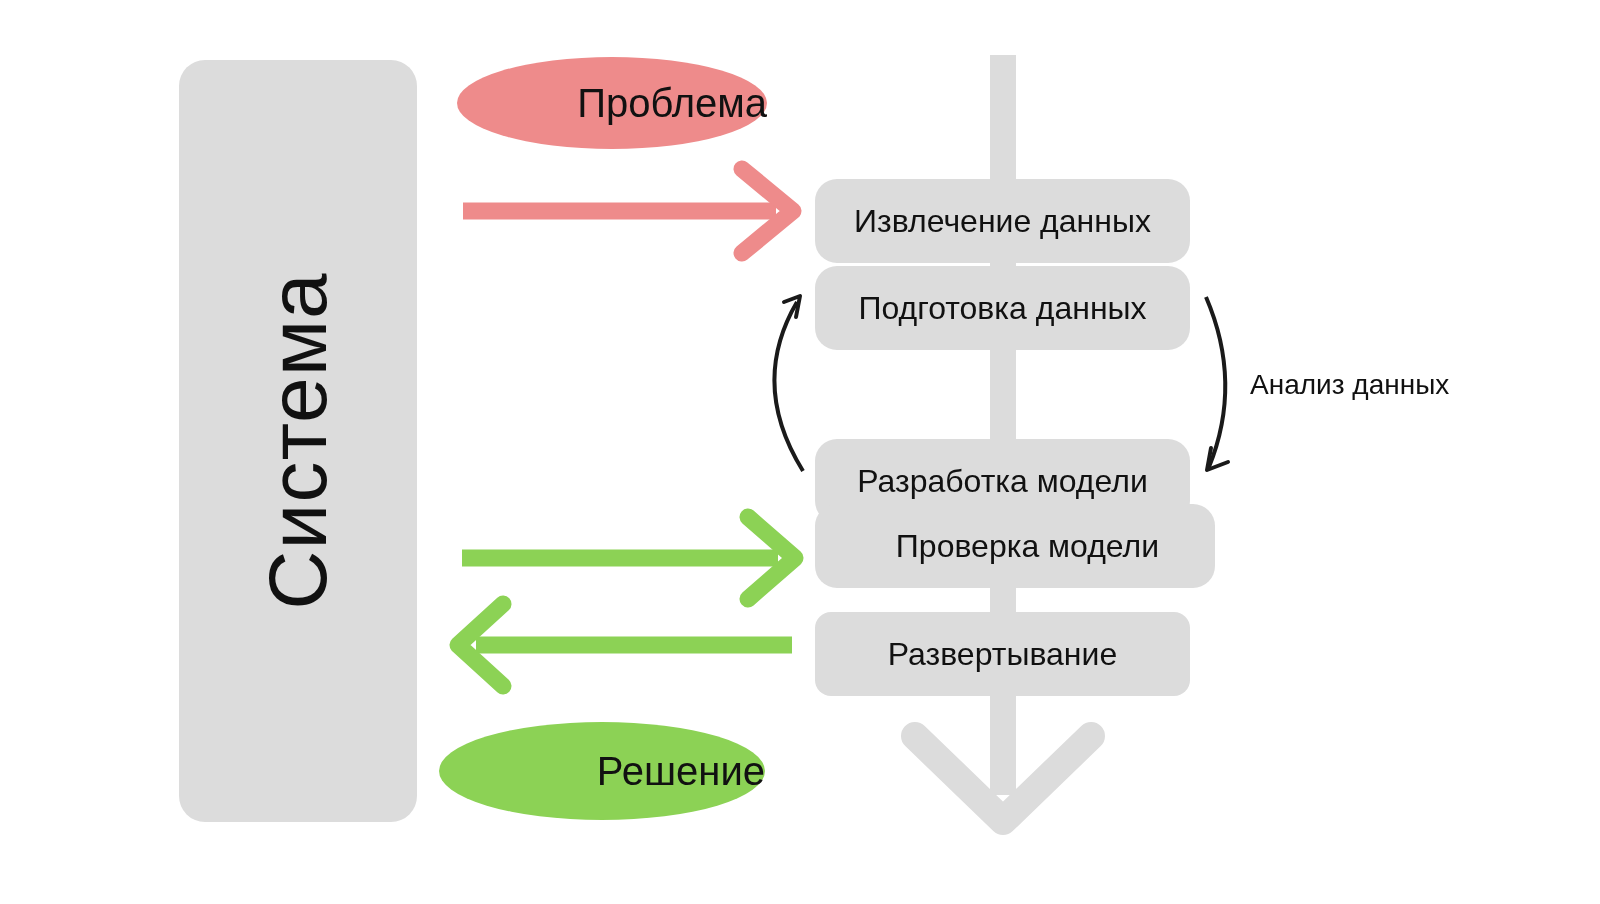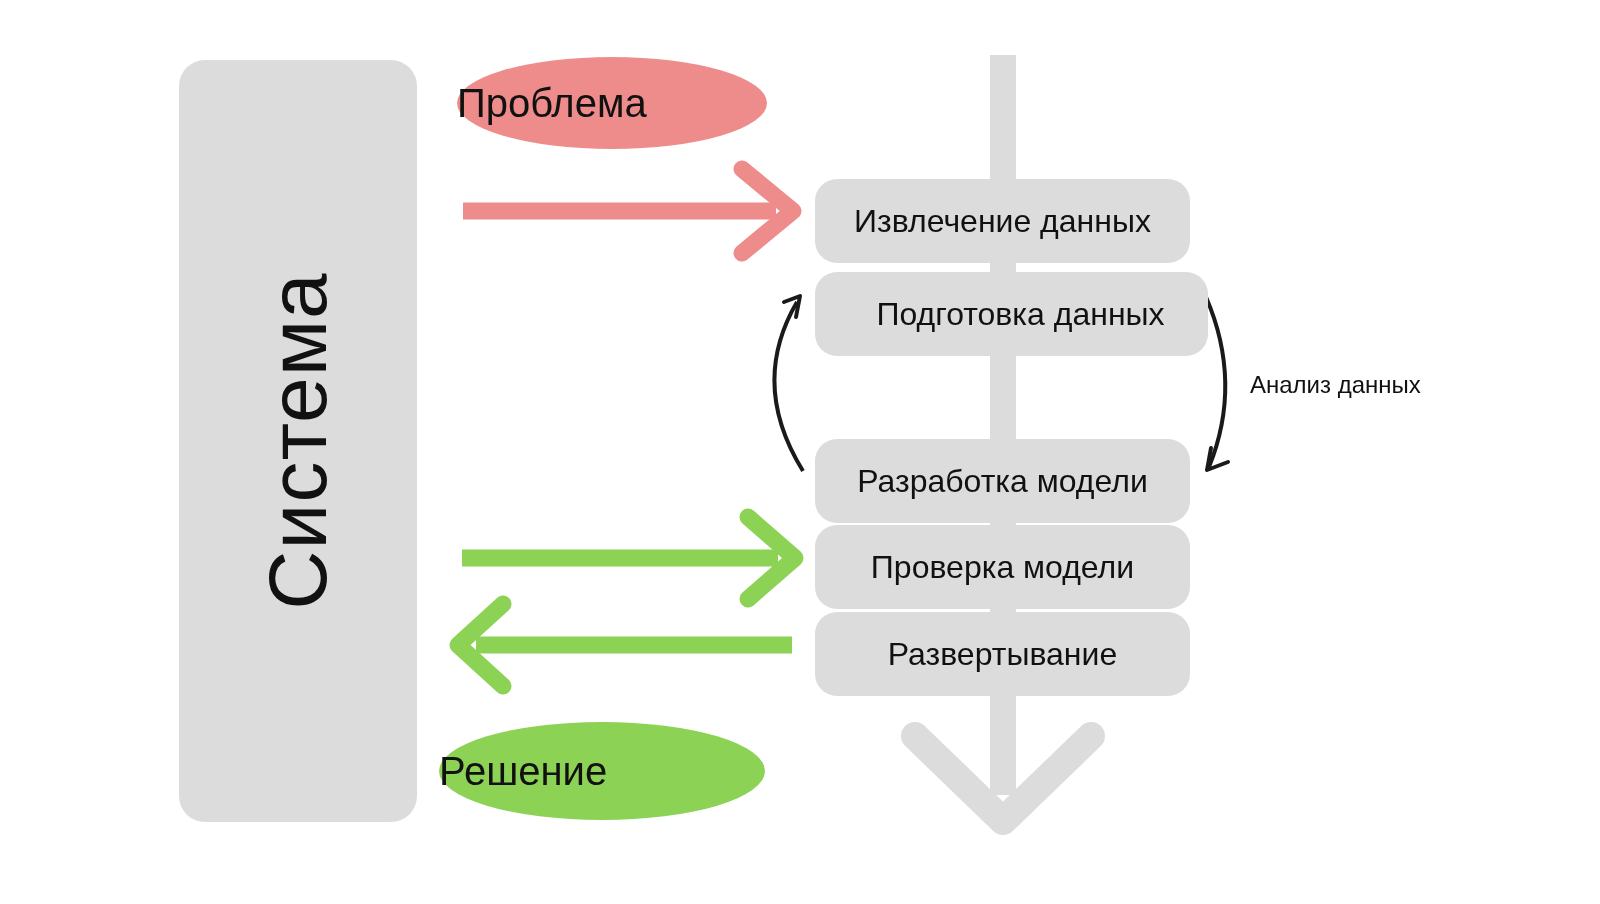--- a/index.html
+++ b/index.html
@@ -35,21 +35,21 @@
     transform:rotate(-90deg);
     white-space:nowrap;
     font-size:82px;
     letter-spacing:1px;
     color:var(--ink);
   }
 
   .ellipse{
     position:absolute;z-index:2;
     border-radius:50%;
-    display:flex;align-items:center;justify-content:flex-start;
+    display:flex;align-items:center;justify-content:flex-end;
     font-size:40px;
     color:var(--ink);
   }
   .ellipse.problem{
     left:457px;top:57px;width:310px;height:92px;
     background:var(--accent-pink);
   }
   .ellipse.solution{
     left:439px;top:722px;width:326px;height:98px;
     background:var(--accent-green);
@@ -58,32 +58,32 @@
   .step-box{
     position:absolute;z-index:2;
     left:815px;width:375px;height:84px;
     background:var(--box-gray);
     border-radius:22px;
     display:flex;align-items:center;justify-content:center;
     font-size:32px;
     color:var(--ink);
   }
   .step-1{top:179px;}
-  .step-2{top:272px;padding-left:18px;}
+  .step-2{top:266px;}
   .step-3{top:352px;}
   .step-4{top:439px;text-align:center;}
-  .step-5{top:525px;}
-  .step-6{top:612px;}
+  .step-5{top:504px;padding-left:25px;}
+  .step-6{top:612px;border-radius:16px;}
 
   .loop-label{
     position:absolute;z-index:2;
     left:1250px;top:365px;height:40px;
     display:flex;align-items:center;
     white-space:nowrap;
-    font-size:24px;
+    font-size:28px;
     color:var(--ink);
   }
 </style>
 </head>
 <body>
 
 <div class="canvas">
 
   <svg class="arrow-layer" width="1600" height="904" viewBox="0 0 1600 904" xmlns="http://www.w3.org/2000/svg">
 

